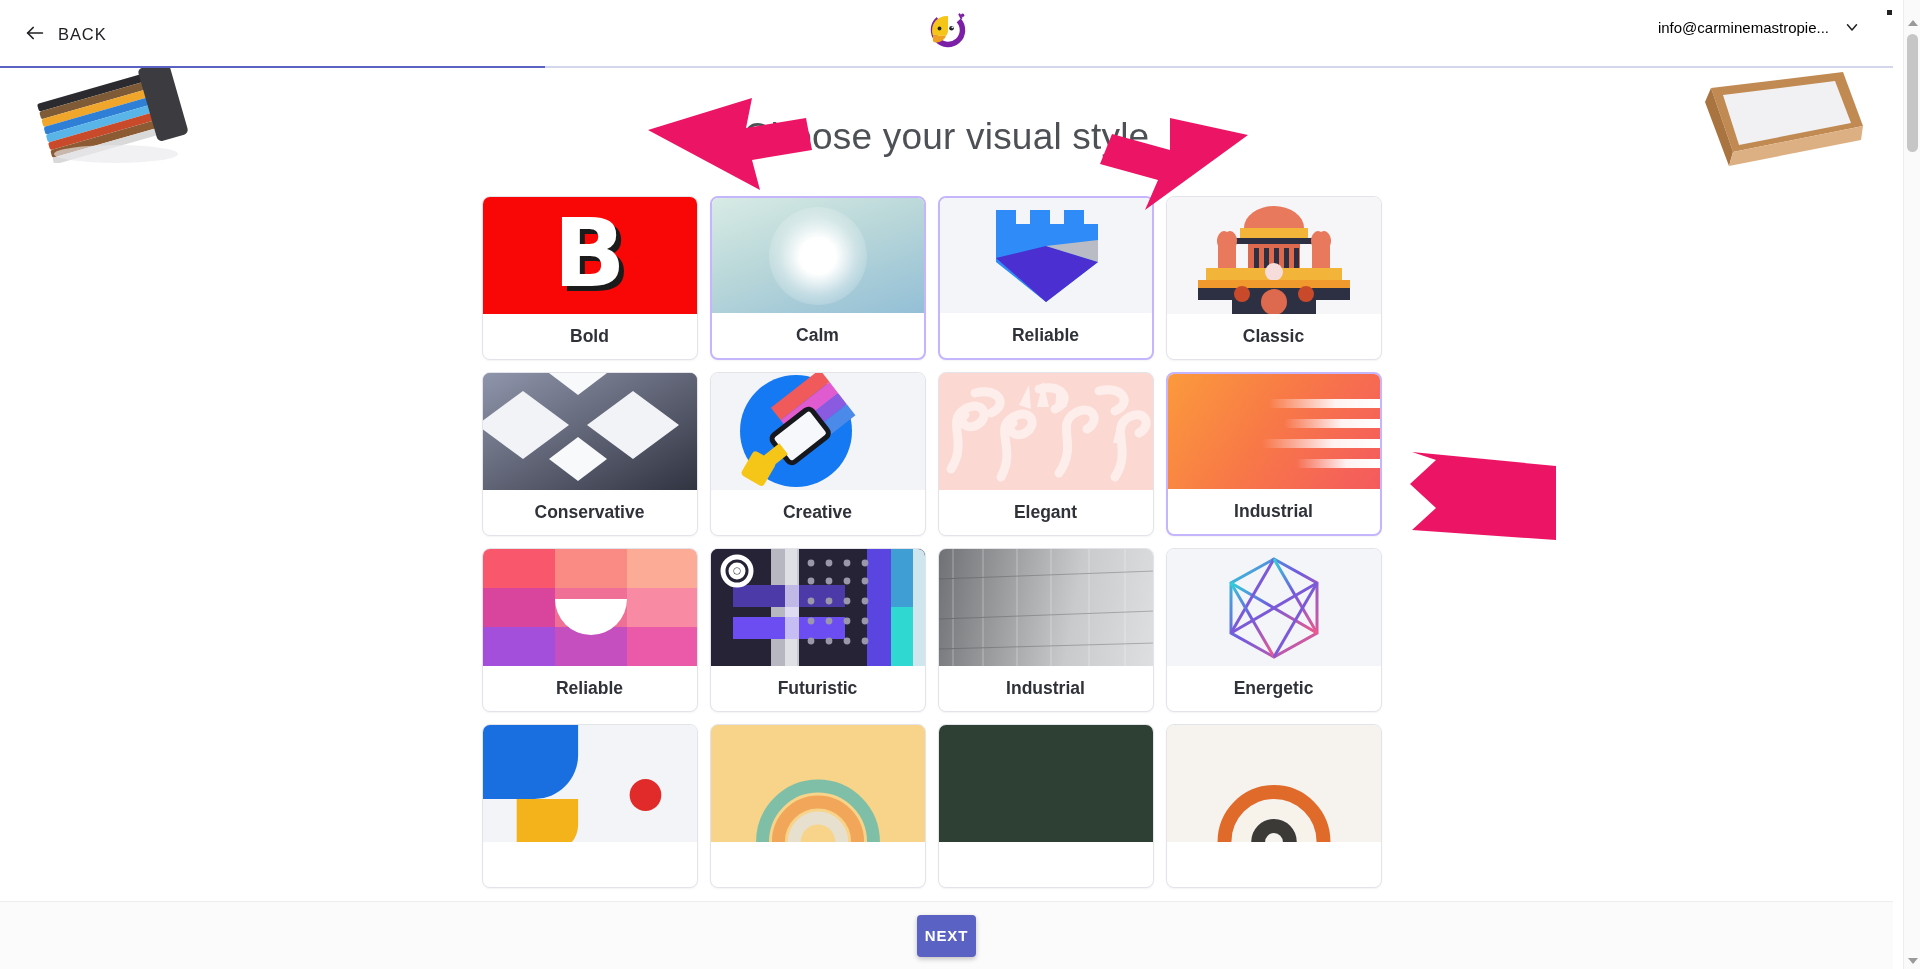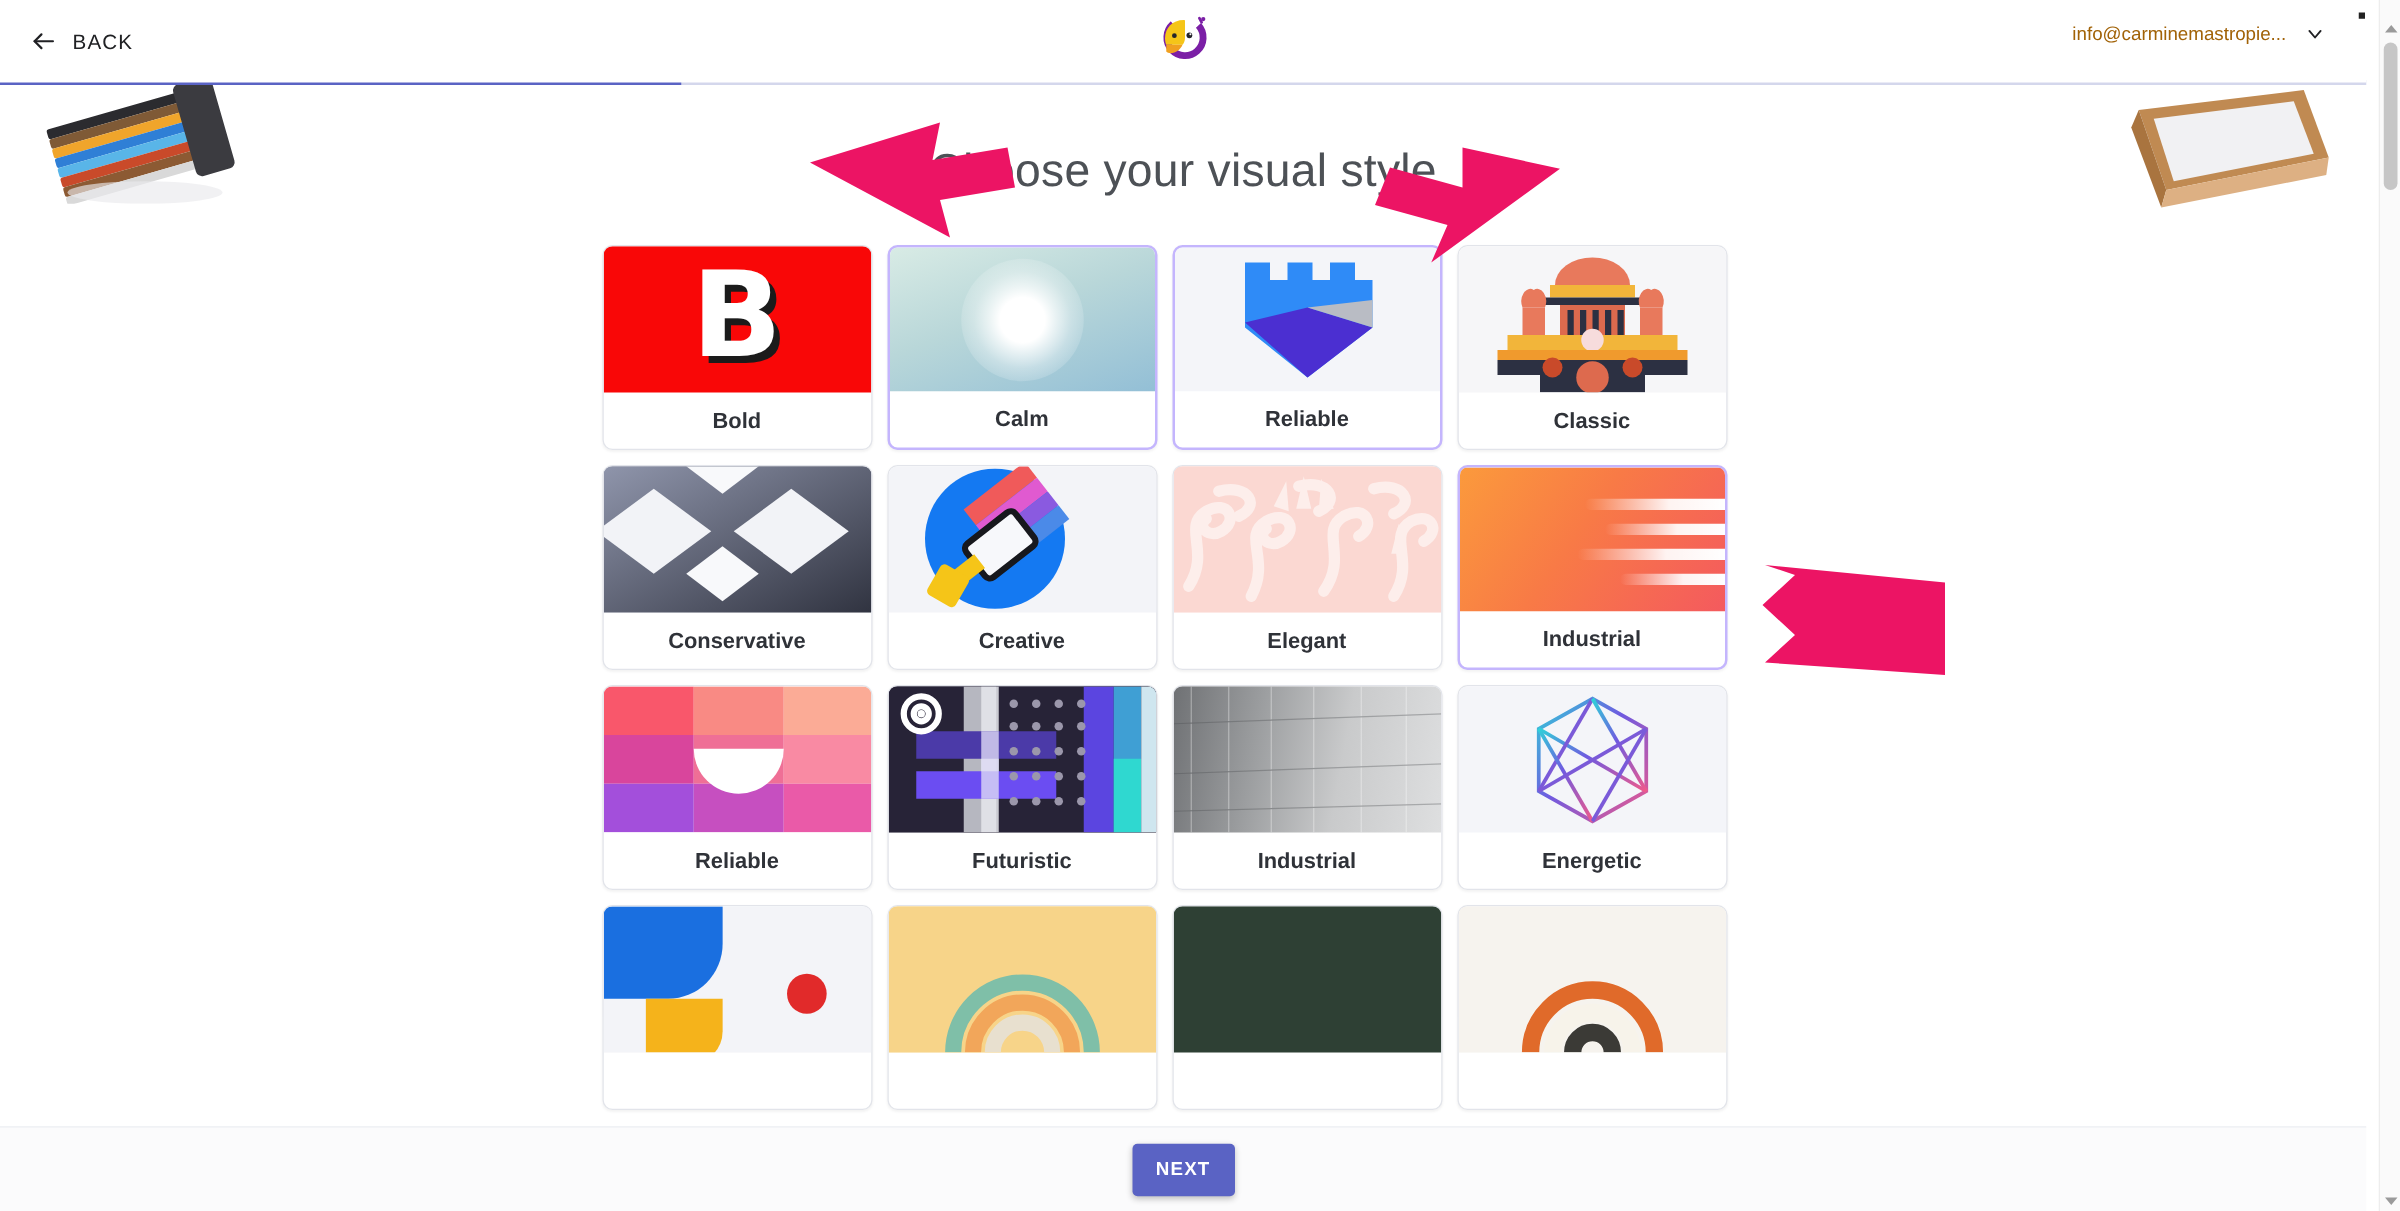--- a/index.html
+++ b/index.html
@@ -27,21 +27,21 @@
     font-size: 16.5px; letter-spacing: .9px; color: #202124; font-weight: 400;
   }
   .logo-wrap {
     position: absolute; left: 50%; transform: translateX(-50%);
     top: 6px; width: 46px; height: 46px;
   }
   .account {
     position: absolute; right: 32px; top: 18px;
     display: flex; align-items: center; gap: 14px; cursor: pointer;
   }
-  .account-email { font-size: 15px; color: #a16207; }
+  .account-email { font-size: 15px; color: #000000; }
   .chev { width: 18px; height: 18px; display:block; }
 
   
   .progress-track {
     position: absolute; top: 64px; left: 0; width: 1893px; height: 4px;
     background: #d4d7ec; z-index: 35;
   }
   .progress-fill { height: 100%; width: 545px; background: #5a63c4; }
 
   
@@ -117,21 +117,21 @@
     background: linear-gradient(90deg, rgba(255,255,255,0) 0%, rgba(255,255,255,.92) 60%, #fff 100%);
   }
 
   
   .bottombar {
     position:absolute; bottom:0; left:0; width:1893px; height:68px;
     background:#fbfbfc; border-top:1px solid #eceef2; z-index:45;
     display:flex; align-items:center; justify-content:center;
   }
   .next-btn {
-    width:82px; height:42px; background:#5a63c4; color:#fff;
+    width:59px; height:42px; background:#5a63c4; color:#fff;
     border:none; border-radius:4px; font-size:15px; font-weight:700;
     letter-spacing:.9px; cursor:pointer; box-shadow:0 2px 5px rgba(0,0,0,.24);
     font-family:"Liberation Sans", sans-serif;
   }
 
   
   .arrow-layer { position:absolute; inset:0; z-index:60; pointer-events:none; }
 
   
   .scrollbar {

